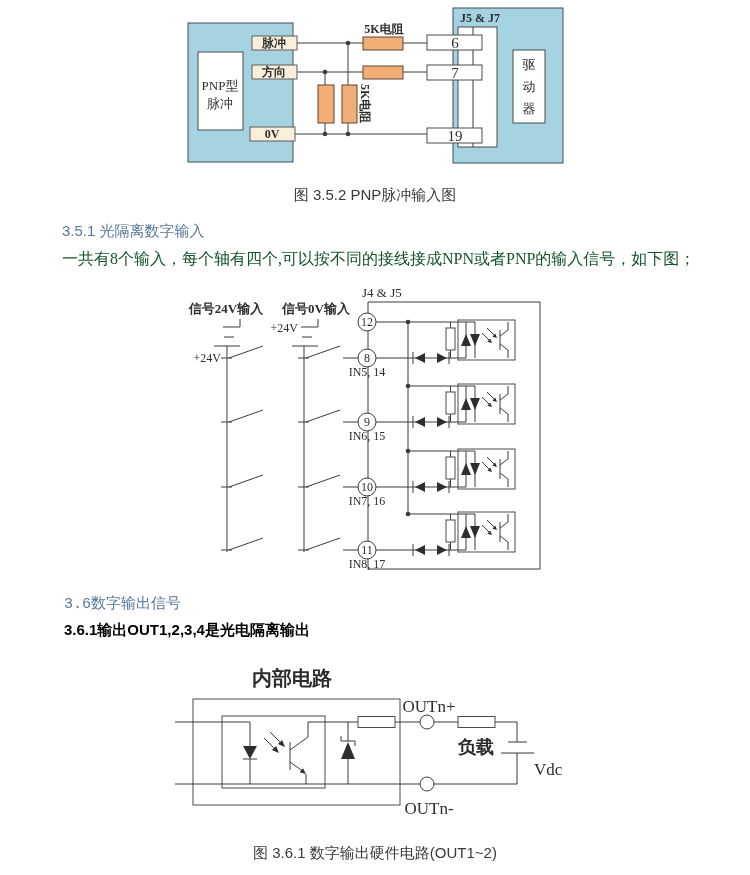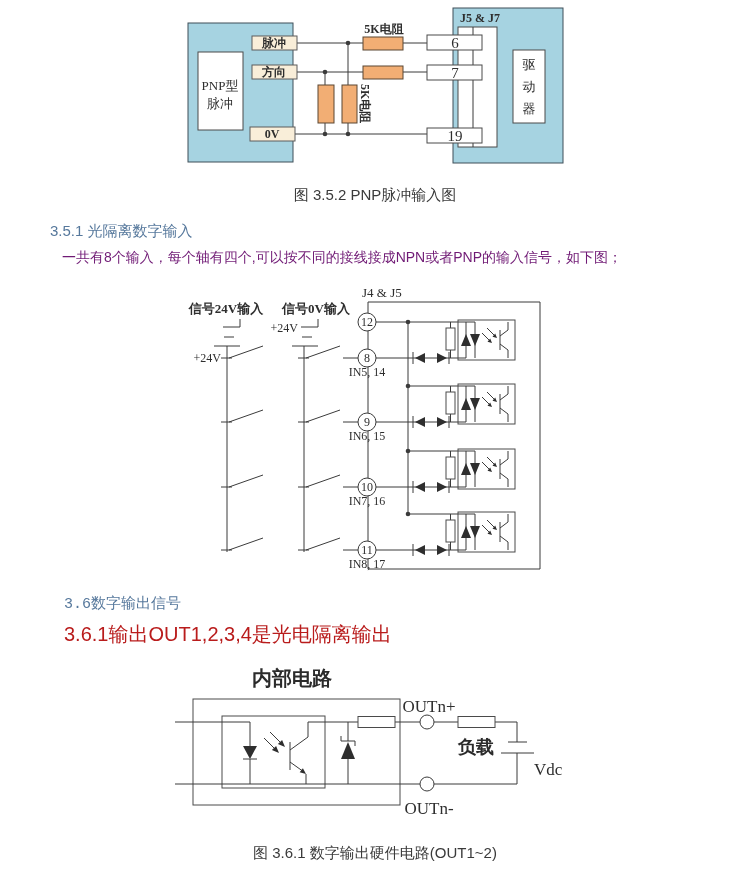--- a/index.html
+++ b/index.html
@@ -2,22 +2,22 @@
 <html><head>
 <meta charset="utf-8">
 <style>
   html,body{margin:0;padding:0;background:#ffffff;}
   #page{position:relative;width:750px;height:875px;background:#ffffff;overflow:hidden;
         font-family:"Liberation Sans", sans-serif;}
   #schematics{position:absolute;left:0;top:0;}
   .txt{position:absolute;white-space:nowrap;}
   .caption{left:0;width:750px;text-align:center;font-size:15px;color:#3a3a3a;}
   .head-blue{font-size:15px;color:#56789c;}
-  .sub-head{font-size:20px;color:#b91c1c;}
-  .body-text{font-size:14px;color:#701a75;}
+  .sub-head{font-size:15px;color:#000000;font-weight:bold;}
+  .body-text{font-size:16px;color:#14532d;font-family:Liberation Serif, serif;}
   
   .ss{font-family:"Liberation Serif", serif;fill:#2e2e2e;}
   .sb{font-weight:bold;}
   .ctr{text-anchor:middle;}
   .enda{text-anchor:end;}
   svg line, svg polyline, svg path{stroke:#3b3b3b;stroke-width:1;fill:none;}
   svg rect{stroke:#4a4a4a;stroke-width:1;fill:none;}
   rect.blue{fill:#a6d3e1;stroke:#3f4f58;}
   rect.white{fill:#ffffff;}
   rect.cream{fill:#f9eed9;stroke:#5c5c5c;}
@@ -297,19 +297,19 @@
     <text class="ctr" x="476" y="753" font-size="18" font-weight="bold" fill="#2b2b2b">负载</text>
     <line x1="517" y1="722" x2="517" y2="742"></line>
     <line x1="508" y1="742" x2="527" y2="742" stroke-width="1.8"></line>
     <line x1="501" y1="753" x2="534" y2="753" stroke-width="1.8"></line>
     <line x1="517" y1="753" x2="517" y2="784"></line>
     <text class="ss" x="534" y="775" font-size="17">Vdc</text>
   </g>
 </svg>
 
 <div class="txt caption" style="top:186px;">图 3.5.2   PNP脉冲输入图</div>
-<div class="txt head-blue" style="left:50px;top:222px;">3.5.1 光隔离数字输入</div>
+<div class="txt head-blue" style="left:62px;top:222px;">3.5.1 光隔离数字输入</div>
 <div class="txt body-text" style="left:62px;top:249px;">一共有8个输入，每个轴有四个,可以按不同的接线接成NPN或者PNP的输入信号，如下图；</div>
 <div class="txt head-blue" style="left:64px;top:594px;font-family:Liberation Mono, monospace;">3.6数字输出信号</div>
 <div class="txt sub-head" style="left:64px;top:621px;">3.6.1输出OUT1,2,3,4是光电隔离输出</div>
 <div class="txt caption" style="top:844px;">图 3.6.1    数字输出硬件电路(OUT1~2)</div>
 
 </div>
 
 </body></html>

